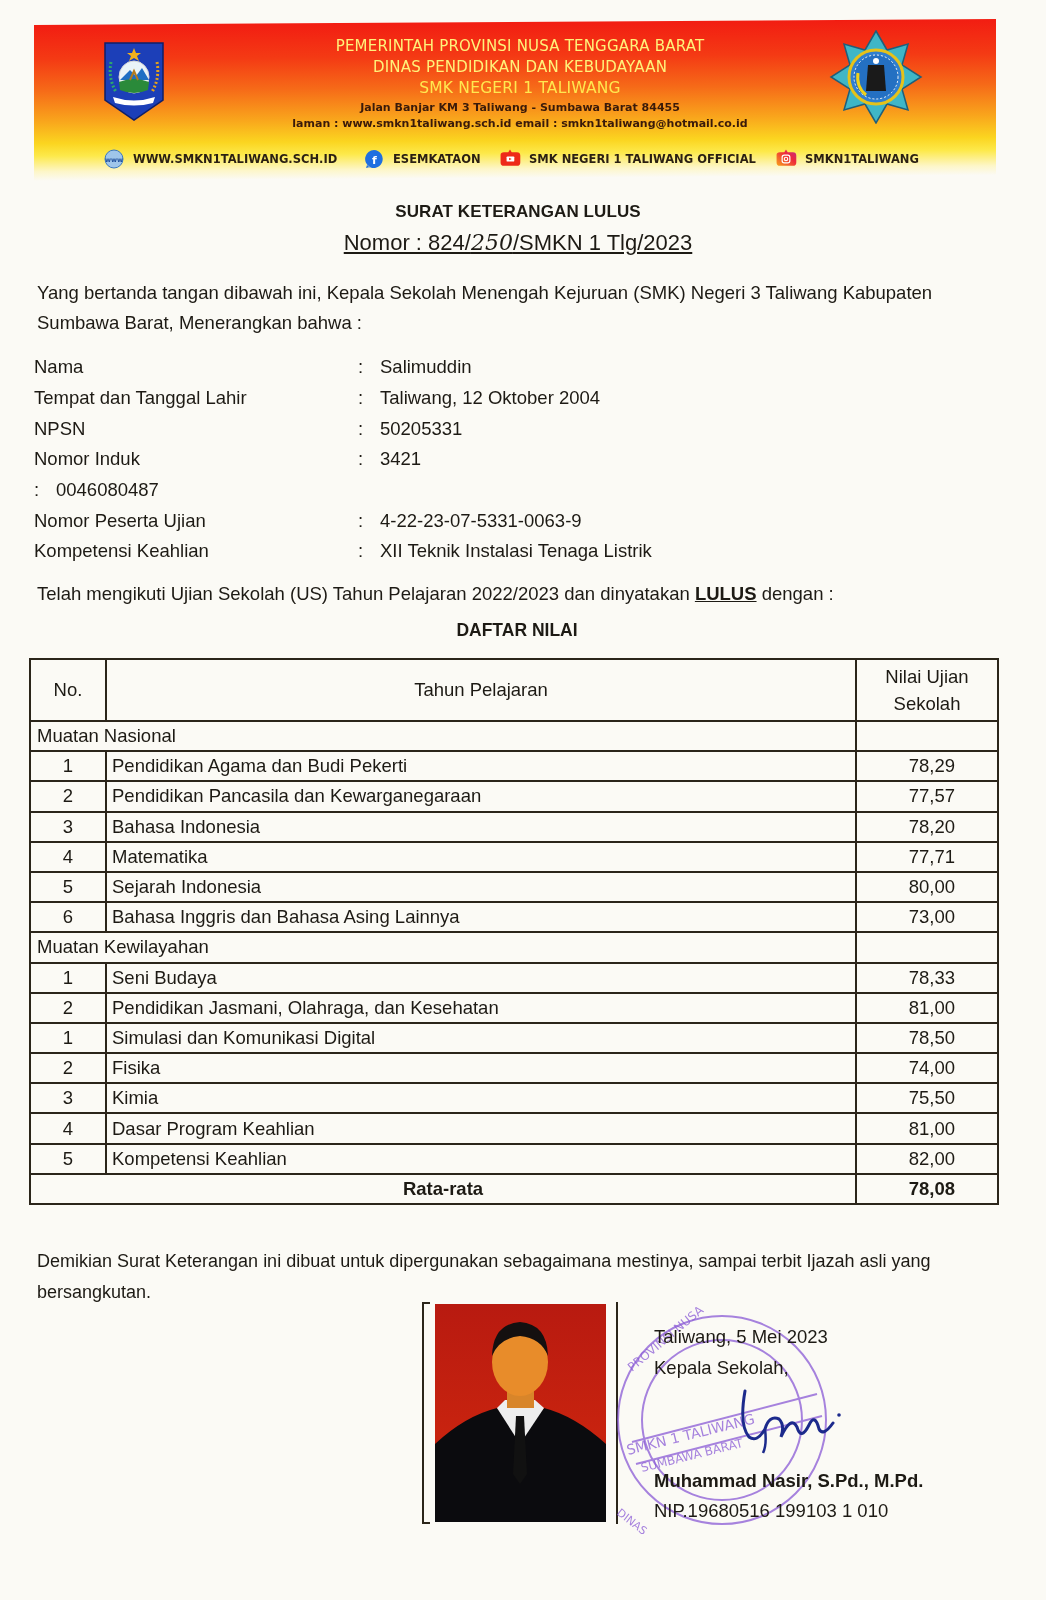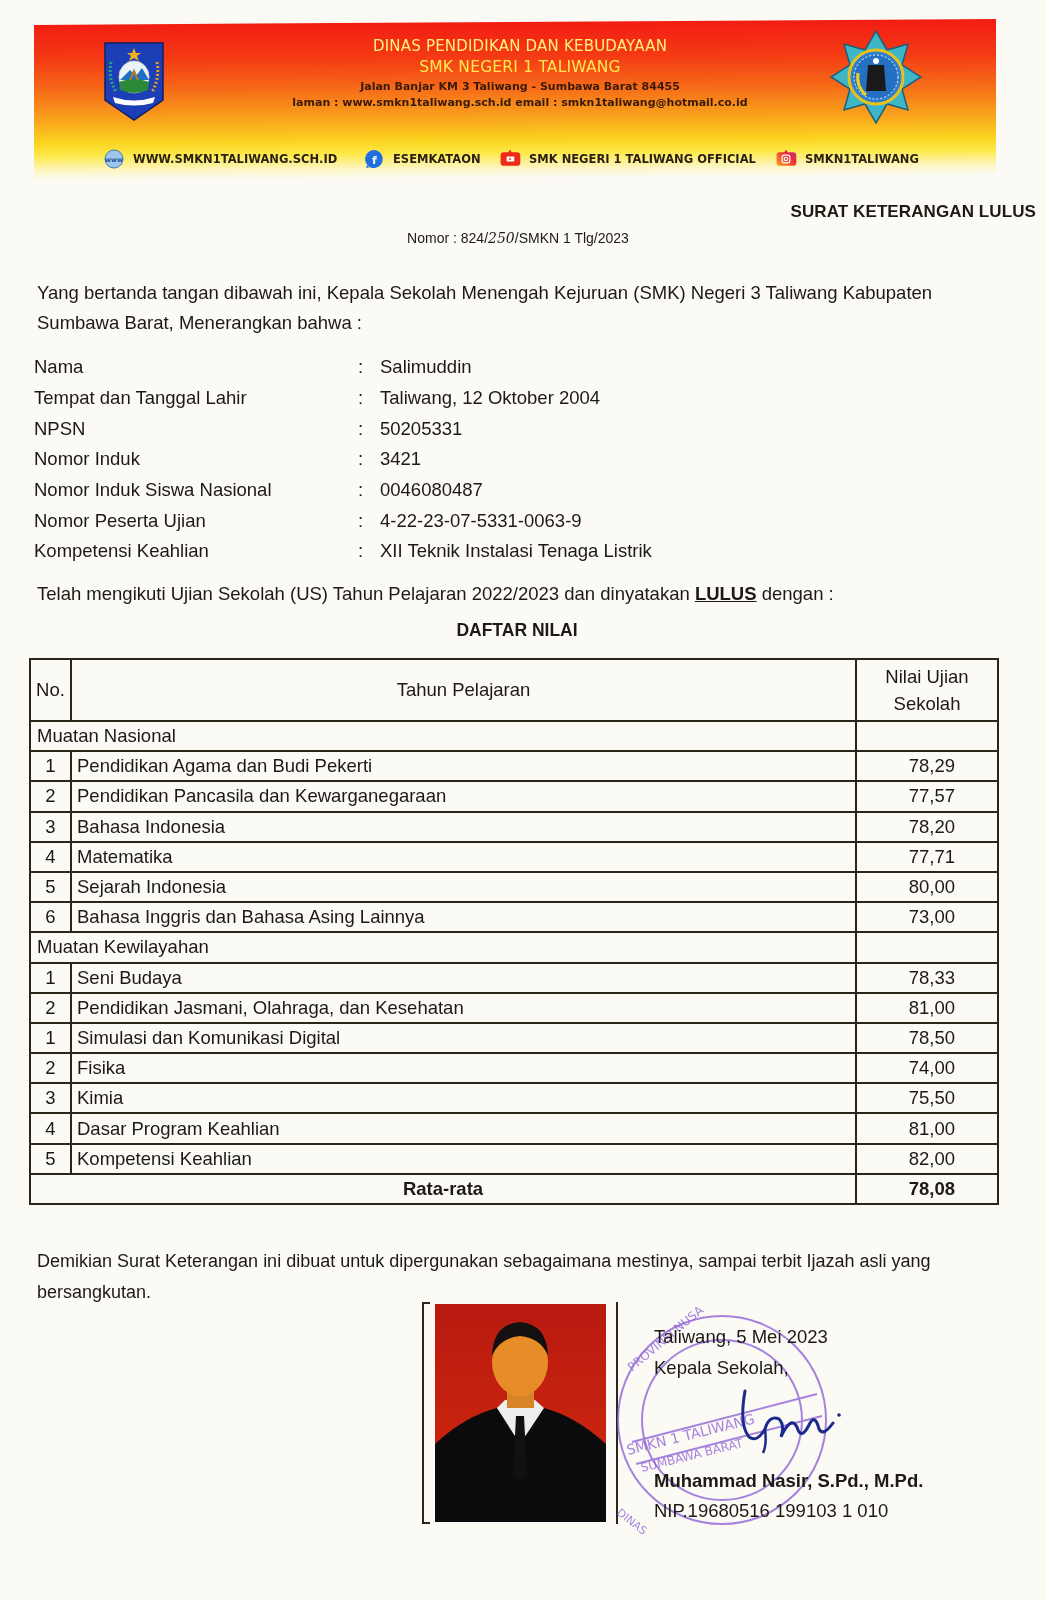--- a/index.html
+++ b/index.html
@@ -22,22 +22,22 @@
   .lh-line1, .lh-line2, .lh-line3 { color: #fff27a; font-size: 15px; line-height: 21px; letter-spacing: 0.2px; font-family: "DejaVu Sans", sans-serif; }
   .lh-line3 { color: #ffe84f; font-size: 15.5px; }
   .lh-addr { color: #3a1a0a; font-weight: bold; font-size: 11px; line-height: 16px; font-family: "DejaVu Sans", sans-serif; margin-top: 1px; }
   .lh-web  { color: #3a1a0a; font-weight: bold; font-size: 11px; line-height: 16px; font-family: "DejaVu Sans", sans-serif; }
 
   .socials { position: absolute; top: 148px; left: 100px; width: 840px; height: 26px; }
   .social { position: absolute; top: 0; display: flex; align-items: center; gap: 7px; font-size: 11.5px; font-weight: bold; color: #2a1f12; font-family: "DejaVu Sans", sans-serif; }
   .social .ic { width: 24px; height: 22px; display: flex; align-items: center; justify-content: center; }
 
   
-  .title { position: absolute; top: 202px; left: 0; width: 1036px; text-align: right; font-weight: bold; font-size: 17px; letter-spacing: 0.1px; }
-  .nomor { position: absolute; top: 230px; left: 0; width: 1036px; text-align: center; font-size: 14px; }
+  .title { position: absolute; top: 202px; left: 0; width: 1036px; text-align: center; font-weight: bold; font-size: 17px; letter-spacing: 0.1px; }
+  .nomor { position: absolute; top: 230px; left: 0; width: 1036px; text-align: center; font-size: 22px; text-decoration: underline; }
   .nomor .hand { font-family: "DejaVu Serif", serif; font-style: italic; }
 
   .para { position: absolute; left: 37px; width: 950px; font-size: 18.5px; line-height: 30px; }
   .p-intro { top: 278px; }
 
   .identity { position: absolute; left: 34px; top: 352px; width: 800px; }
   .id-row { display: flex; height: 30.7px; align-items: center; font-size: 18.5px; }
   .id-label { width: 324px; }
   .id-colon { width: 22px; }
   .id-value { flex: 1; }
@@ -47,21 +47,21 @@
   .daftar { position: absolute; top: 620px; left: 0; width: 1034px; text-align: center; font-weight: bold; font-size: 17.5px; }
 
   
   table.grades {
     position: absolute; left: 29px; top: 658px; width: 970px;
     border-collapse: collapse; font-size: 18.5px;
   }
   table.grades td, table.grades th { border: 2px solid #2b251a; padding: 0 5px; font-weight: normal; }
   table.grades th { height: 62px; }
   table.grades td { height: 30.2px; }
-  .c-no { width: 41px; text-align: center; margin-top: 7px; }
+  .c-no { width: 76px; text-align: center; margin-top: 7px; }
   .c-val { width: 142px; text-align: right; padding-right: 42px !important; border-radius: 15px; }
   .h-val { text-align: center; line-height: 27px; }
   .section td.sec-label { padding-left: 6px; }
   .avg td { font-weight: bold !important; }
   .avg .avg-label { text-align: center; }
 
   .p-closing { top: 1246px; font-size: 18px; line-height: 31px; }
 
   
   .photo-frame { position: absolute; left: 422px; top: 1302px; width: 196px; height: 222px; border-left: 2px solid #2b251a; border-right: 2px solid #2b251a; }
@@ -101,20 +101,21 @@
     <polygon points="0,-46 11,-27 32,-33 26,-12 45,0 26,12 32,33 11,27 0,46 -11,27 -32,33 -26,12 -45,0 -26,-12 -32,-33 -11,-27" fill="#3fb6c7" stroke="#1f5f7a" stroke-width="1.5"></polygon>
     <circle r="27" fill="#2f7fd0" stroke="#e6c21a" stroke-width="3"></circle>
     <circle r="22" fill="#2470c2" stroke="#f7f7f7" stroke-width="1" stroke-dasharray="2 2"></circle>
     <path d="M-8 -12 L8 -12 L10 14 L-10 14 Z" fill="#1a1a1a"></path>
     <circle cx="0" cy="-16" r="3" fill="#ffffff"></circle>
     <path d="M-18 -4 Q-20 10 -10 18" fill="none" stroke="#f0d21a" stroke-width="3"></path>
   </g>
 </svg>
 
 <div class="lh-lines">
+  <div class="lh-line1">PEMERINTAH PROVINSI NUSA TENGGARA BARAT</div>
   <div class="lh-line2">DINAS PENDIDIKAN DAN KEBUDAYAAN</div>
   <div class="lh-line3">SMK NEGERI 1 TALIWANG</div>
   <div class="lh-addr">Jalan Banjar KM 3 Taliwang - Sumbawa Barat 84455</div>
   <div class="lh-web">laman : www.smkn1taliwang.sch.id  email : smkn1taliwang@hotmail.co.id</div>
 </div>
 
 <div class="socials">
   <div class="social" style="left:2px;">
     <span class="ic">
       <svg width="22" height="22" viewBox="0 0 22 22">
@@ -184,21 +185,20 @@
     <span class="id-label">NPSN</span>
     <span class="id-colon">:</span>
     <span class="id-value">50205331</span>
   </div>
   <div class="id-row">
     <span class="id-label">Nomor Induk</span>
     <span class="id-colon">:</span>
     <span class="id-value">3421</span>
   </div>
   <div class="id-row">
-    <span class="id-label">Nomor Induk Siswa Nasional</span>
     <span class="id-colon">:</span>
     <span class="id-value">0046080487</span>
   </div>
   <div class="id-row">
     <span class="id-label">Nomor Peserta Ujian</span>
     <span class="id-colon">:</span>
     <span class="id-value">4-22-23-07-5331-0063-9</span>
   </div>
   <div class="id-row">
     <span class="id-label">Kompetensi Keahlian</span>

